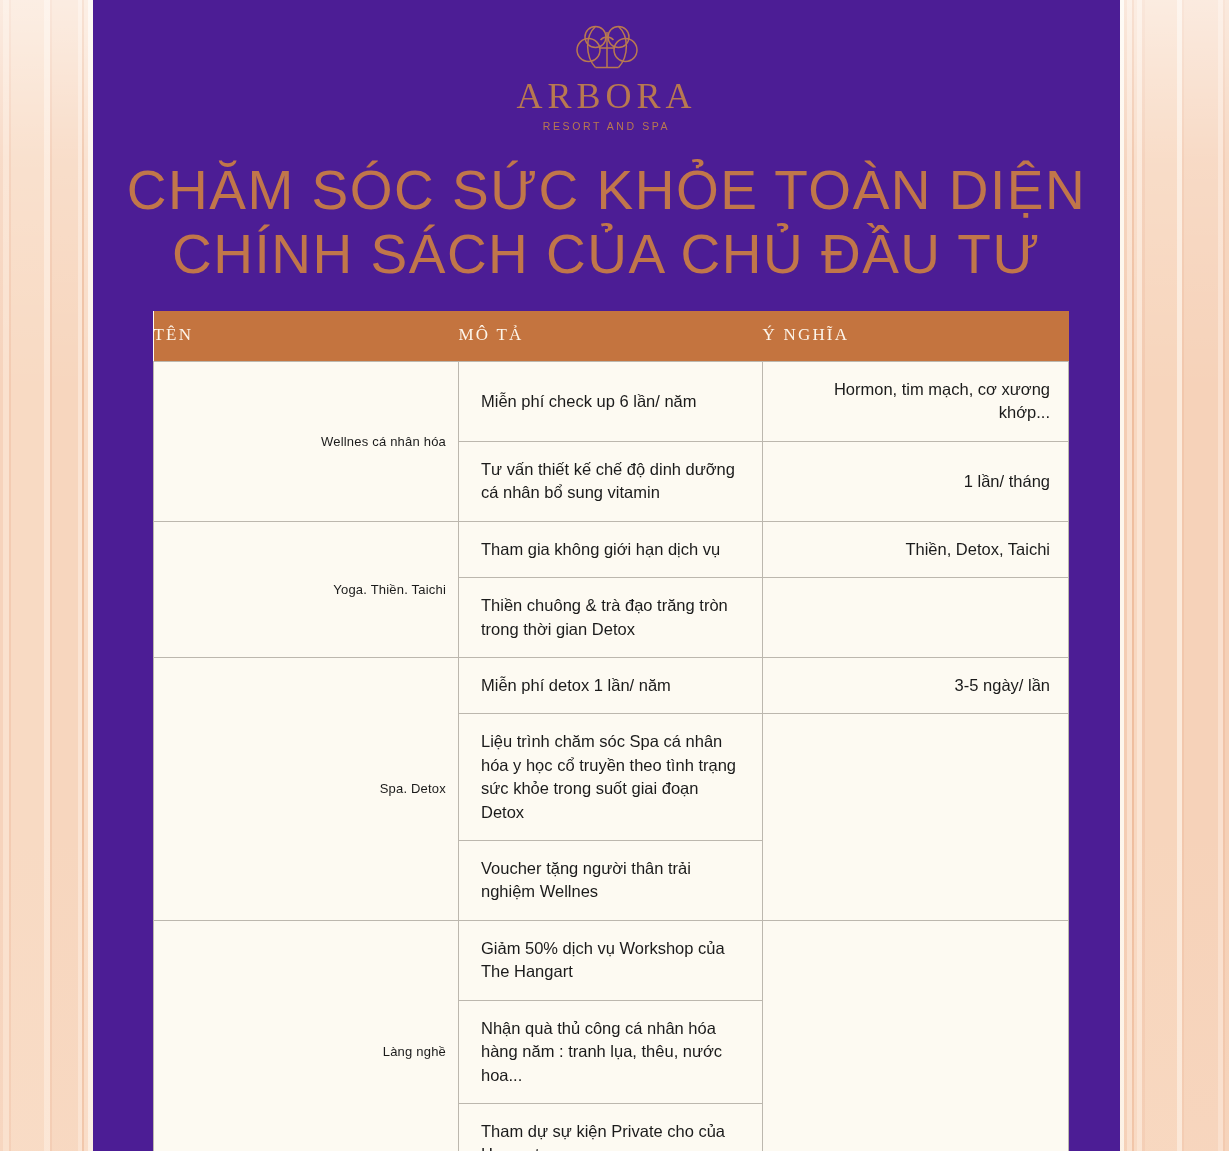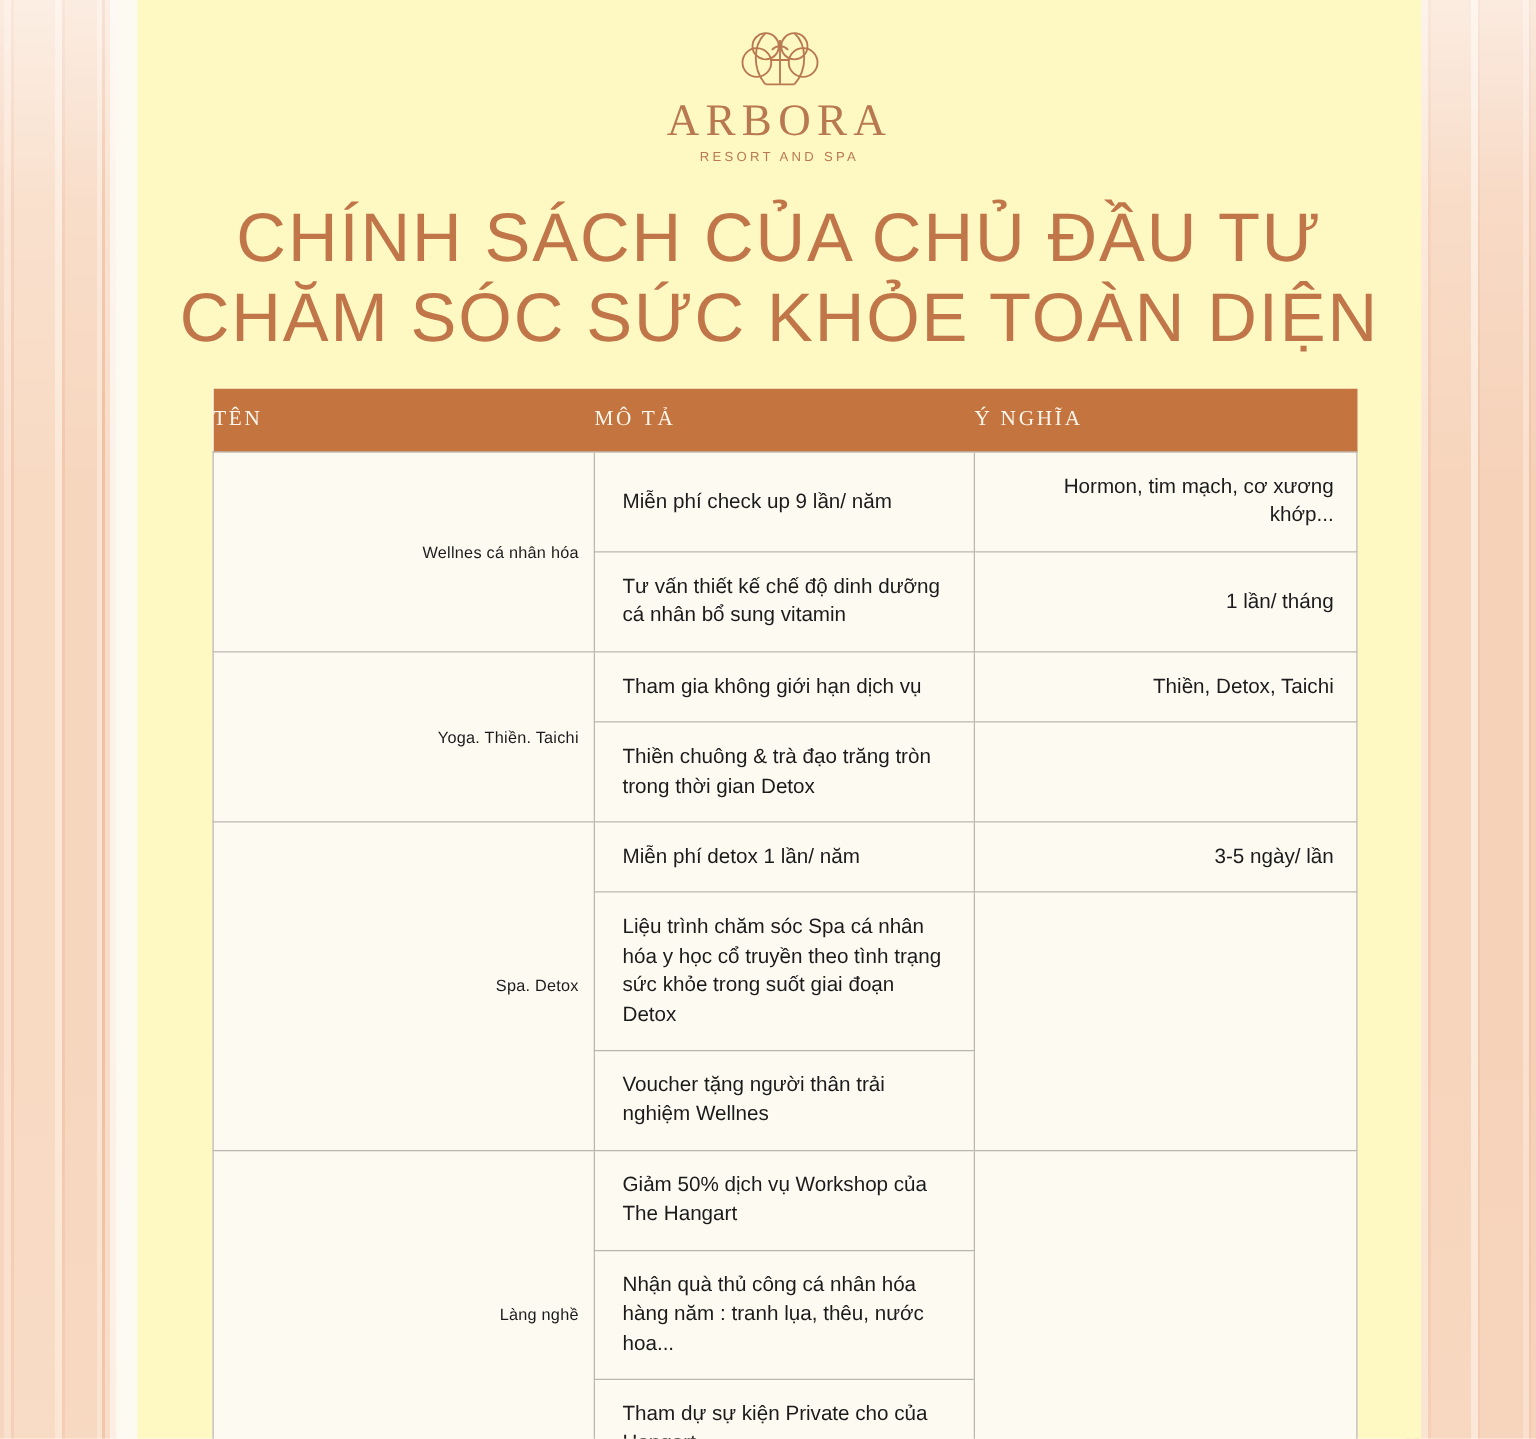--- a/index.html
+++ b/index.html
@@ -71,25 +71,25 @@
       rgba(255,255,255,0.18) 14%,
       rgba(255,255,255,0.00) 34%,
       rgba(255,255,255,0.00) 72%,
       rgba(250,225,205,0.22) 100%);
     pointer-events: none;
   }
 
   
   .page {
     position: absolute;
-    left: 110px;
+    left: 93px;
     top: 0;
     width: 1027px;
     height: 1151px;
-    background: #fef9c3;
+    background: #4c1d95;
     z-index: 1;
   }
 
   
   .brand {
     text-align: center;
     padding-top: 22px;
   }
   .logo-mark {
     display: block;
@@ -214,41 +214,41 @@
         <path d="M36 10 L 36 45"></path>
         <path d="M28.5 26 L 43.5 26"></path>
         <path d="M29.5 18 C 33 14, 39 14, 42.5 18"></path>
       </g>
     </svg>
     <div class="brand-name">ARBORA</div>
     <div class="brand-sub">RESORT AND SPA</div>
   </div>
 
   <div class="headline">
+    <span class="hl-line">CHĂM SÓC SỨC KHỎE TOÀN DIỆN</span>
     <span class="hl-line">CHÍNH SÁCH CỦA CHỦ ĐẦU TƯ</span>
-    <span class="hl-line">CHĂM SÓC SỨC KHỎE TOÀN DIỆN</span>
   </div>
 
   <table class="policy-table">
     <colgroup>
       <col class="c-name">
         <col class="c-desc">
         <col class="c-mean">
     </colgroup>
     <thead>
       <tr>
         <th>TÊN</th>
         <th>MÔ TẢ</th>
         <th>Ý NGHĨA</th>
       </tr>
     </thead>
     <tbody id="policy-body">
         <tr>
           <td class="cell-name" rowspan="2">Wellnes cá nhân hóa</td>
-          <td class="cell-desc">Miễn phí check up 9 lần/ năm</td>
+          <td class="cell-desc">Miễn phí check up 6 lần/ năm</td>
           <td class="cell-mean plain">Hormon, tim mạch, cơ xương khớp...</td>
         </tr>
         <tr>
           <td class="cell-desc">Tư vấn thiết kế chế độ dinh dưỡng cá nhân bổ sung vitamin</td>
           <td class="cell-mean plain">1 lần/ tháng</td>
         </tr>
         <tr>
           <td class="cell-name" rowspan="2">Yoga. Thiền. Taichi</td>
           <td class="cell-desc">Tham gia không giới hạn dịch vụ</td>
           <td class="cell-mean plain">Thiền, Detox, Taichi</td>

